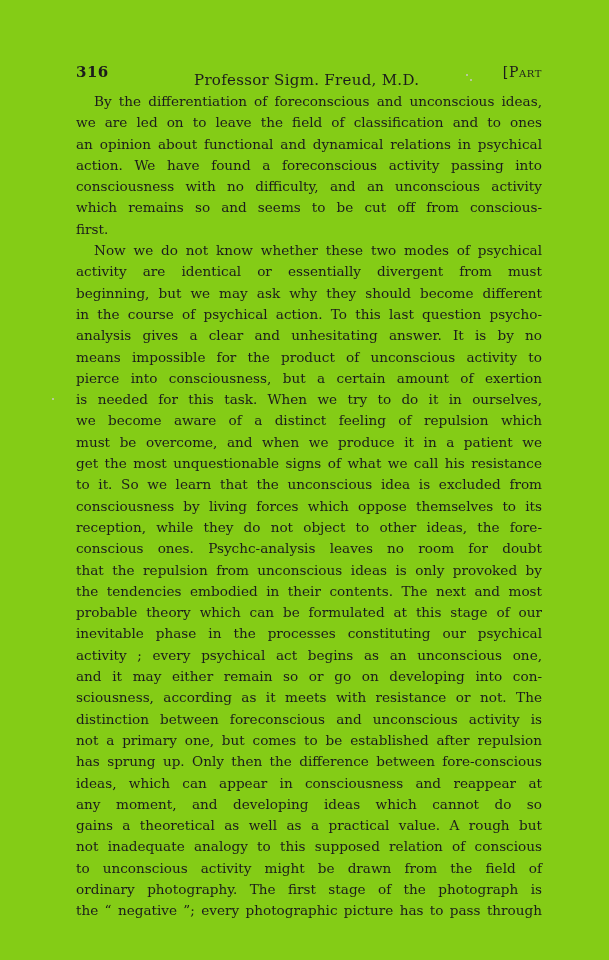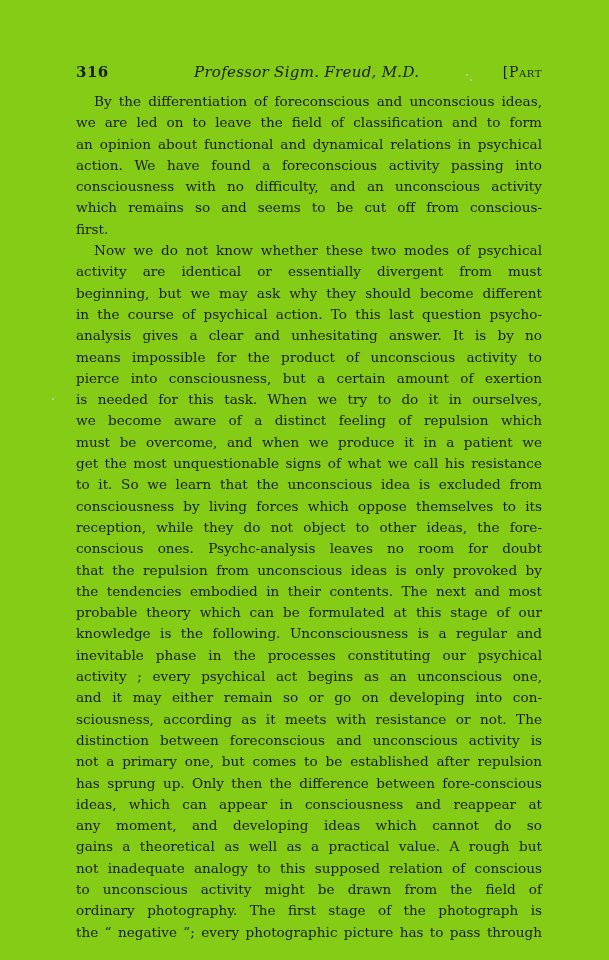--- a/index.html
+++ b/index.html
@@ -33,22 +33,21 @@
     .page-number {
       position: absolute;
       left: 0;
       top: 0;
       font-weight: bold;
       letter-spacing: 0.5px;
     }
     .running-title {
       position: absolute;
       left: 118px;
-      top: 0;
-      font-style: italic;
+      top: 8px;
       letter-spacing: 0.3px;
     }
     .part-label {
       position: absolute;
       right: 0;
       top: 0;
       font-variant: small-caps;
       letter-spacing: 0.6px;
       font-size: 14px;
     }
@@ -89,21 +88,21 @@
 <div class="page">
   <div class="running-head">
     <span class="page-number">316</span>
     <span class="running-title">Professor Sigm. Freud, M.D.</span>
     <span class="part-label">[Part</span>
   </div>
 
   <div class="body-text" id="body-text">
       <div>
         <span class="line indent"><span>By the differentiation of foreconscious and unconscious ideas,</span></span>
-        <span class="line"><span>we are led on to leave the field of classification and to form</span></span>
+        <span class="line"><span>we are led on to leave the field of classification and to ones</span></span>
         <span class="line"><span>an opinion about functional and dynamical relations in psychical</span></span>
         <span class="line"><span>action.  We have found a </span><span class="it">foreconscious activity</span><span> passing into</span></span>
         <span class="line"><span>consciousness with no difficulty, and an </span><span class="it">unconscious activity</span></span>
         <span class="line"><span>which remains so and seems to be cut off from conscious-</span></span>
         <span class="line last"><span>first.</span></span>
       </div>
       <div>
         <span class="line indent"><span>Now we do not know whether these two modes of psychical</span></span>
         <span class="line"><span>activity are identical or essentially divergent from must</span></span>
         <span class="line"><span>beginning, but we may ask why they should become different</span></span>
@@ -115,21 +114,20 @@
         <span class="line"><span>we become aware of a distinct feeling of </span><span class="it">repulsion</span><span> which</span></span>
         <span class="line"><span>must be overcome, and when we produce it in a patient we</span></span>
         <span class="line"><span>get the most unquestionable signs of what we call his </span><span class="it">resistance</span></span>
         <span class="line"><span>to it.  So we learn that the unconscious idea is excluded from</span></span>
         <span class="line"><span>consciousness by living forces which oppose themselves to its</span></span>
         <span class="line"><span>reception, while they do not object to other ideas, the fore-</span></span>
         <span class="line"><span>conscious ones.  Psychc-analysis leaves no room for doubt</span></span>
         <span class="line"><span>that the repulsion from unconscious ideas is only provoked by</span></span>
         <span class="line"><span>the tendencies embodied in their contents.  The next and most</span></span>
         <span class="line"><span>probable theory which can be formulated at this stage of our</span></span>
-        <span class="line"><span>knowledge is the following.  Unconsciousness is a regular and</span></span>
         <span class="line"><span>inevitable phase in the processes constituting our psychical</span></span>
         <span class="line"><span>activity ; every psychical act begins as an unconscious one,</span></span>
         <span class="line"><span>and it may either remain so or go on developing into con-</span></span>
         <span class="line"><span>sciousness, according as it meets with resistance or not.  The</span></span>
         <span class="line"><span>distinction between foreconscious and unconscious activity is</span></span>
         <span class="line"><span>not a primary one, but comes to be established after repulsion</span></span>
         <span class="line"><span>has sprung up.  Only then the difference between fore-conscious</span></span>
         <span class="line"><span>ideas, which can appear in consciousness and reappear at</span></span>
         <span class="line"><span>any moment, and developing ideas which cannot do so</span></span>
         <span class="line"><span>gains a theoretical as well as a practical value.  A rough but</span></span>

